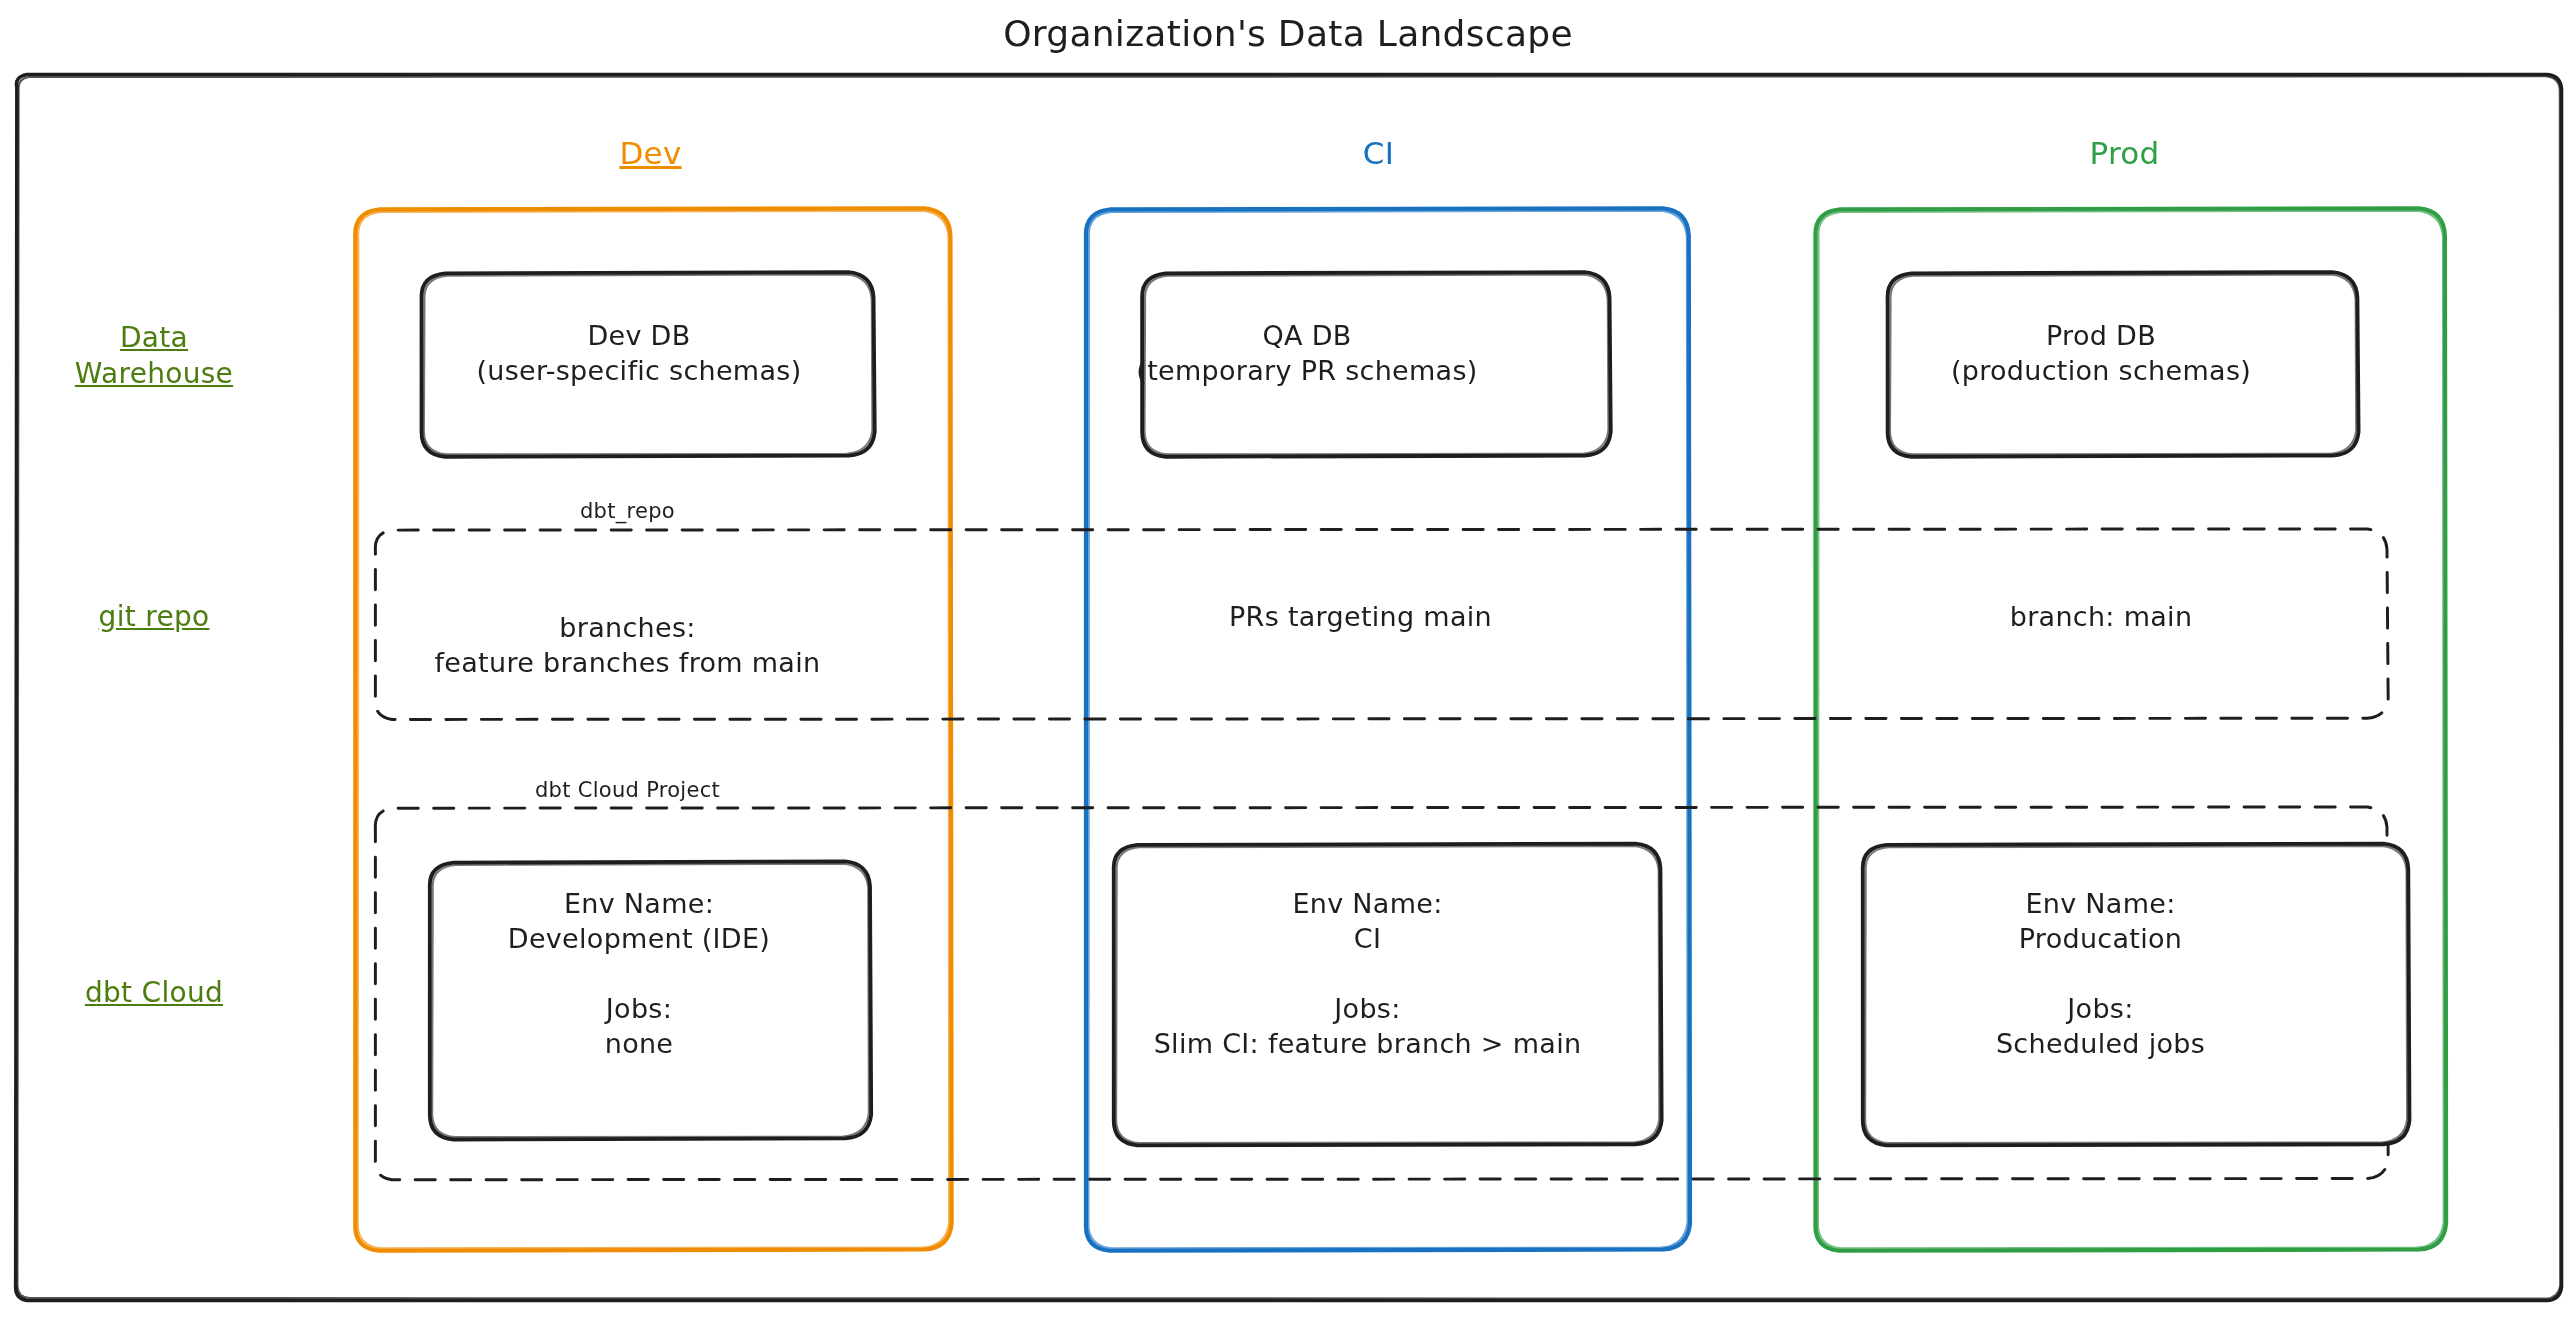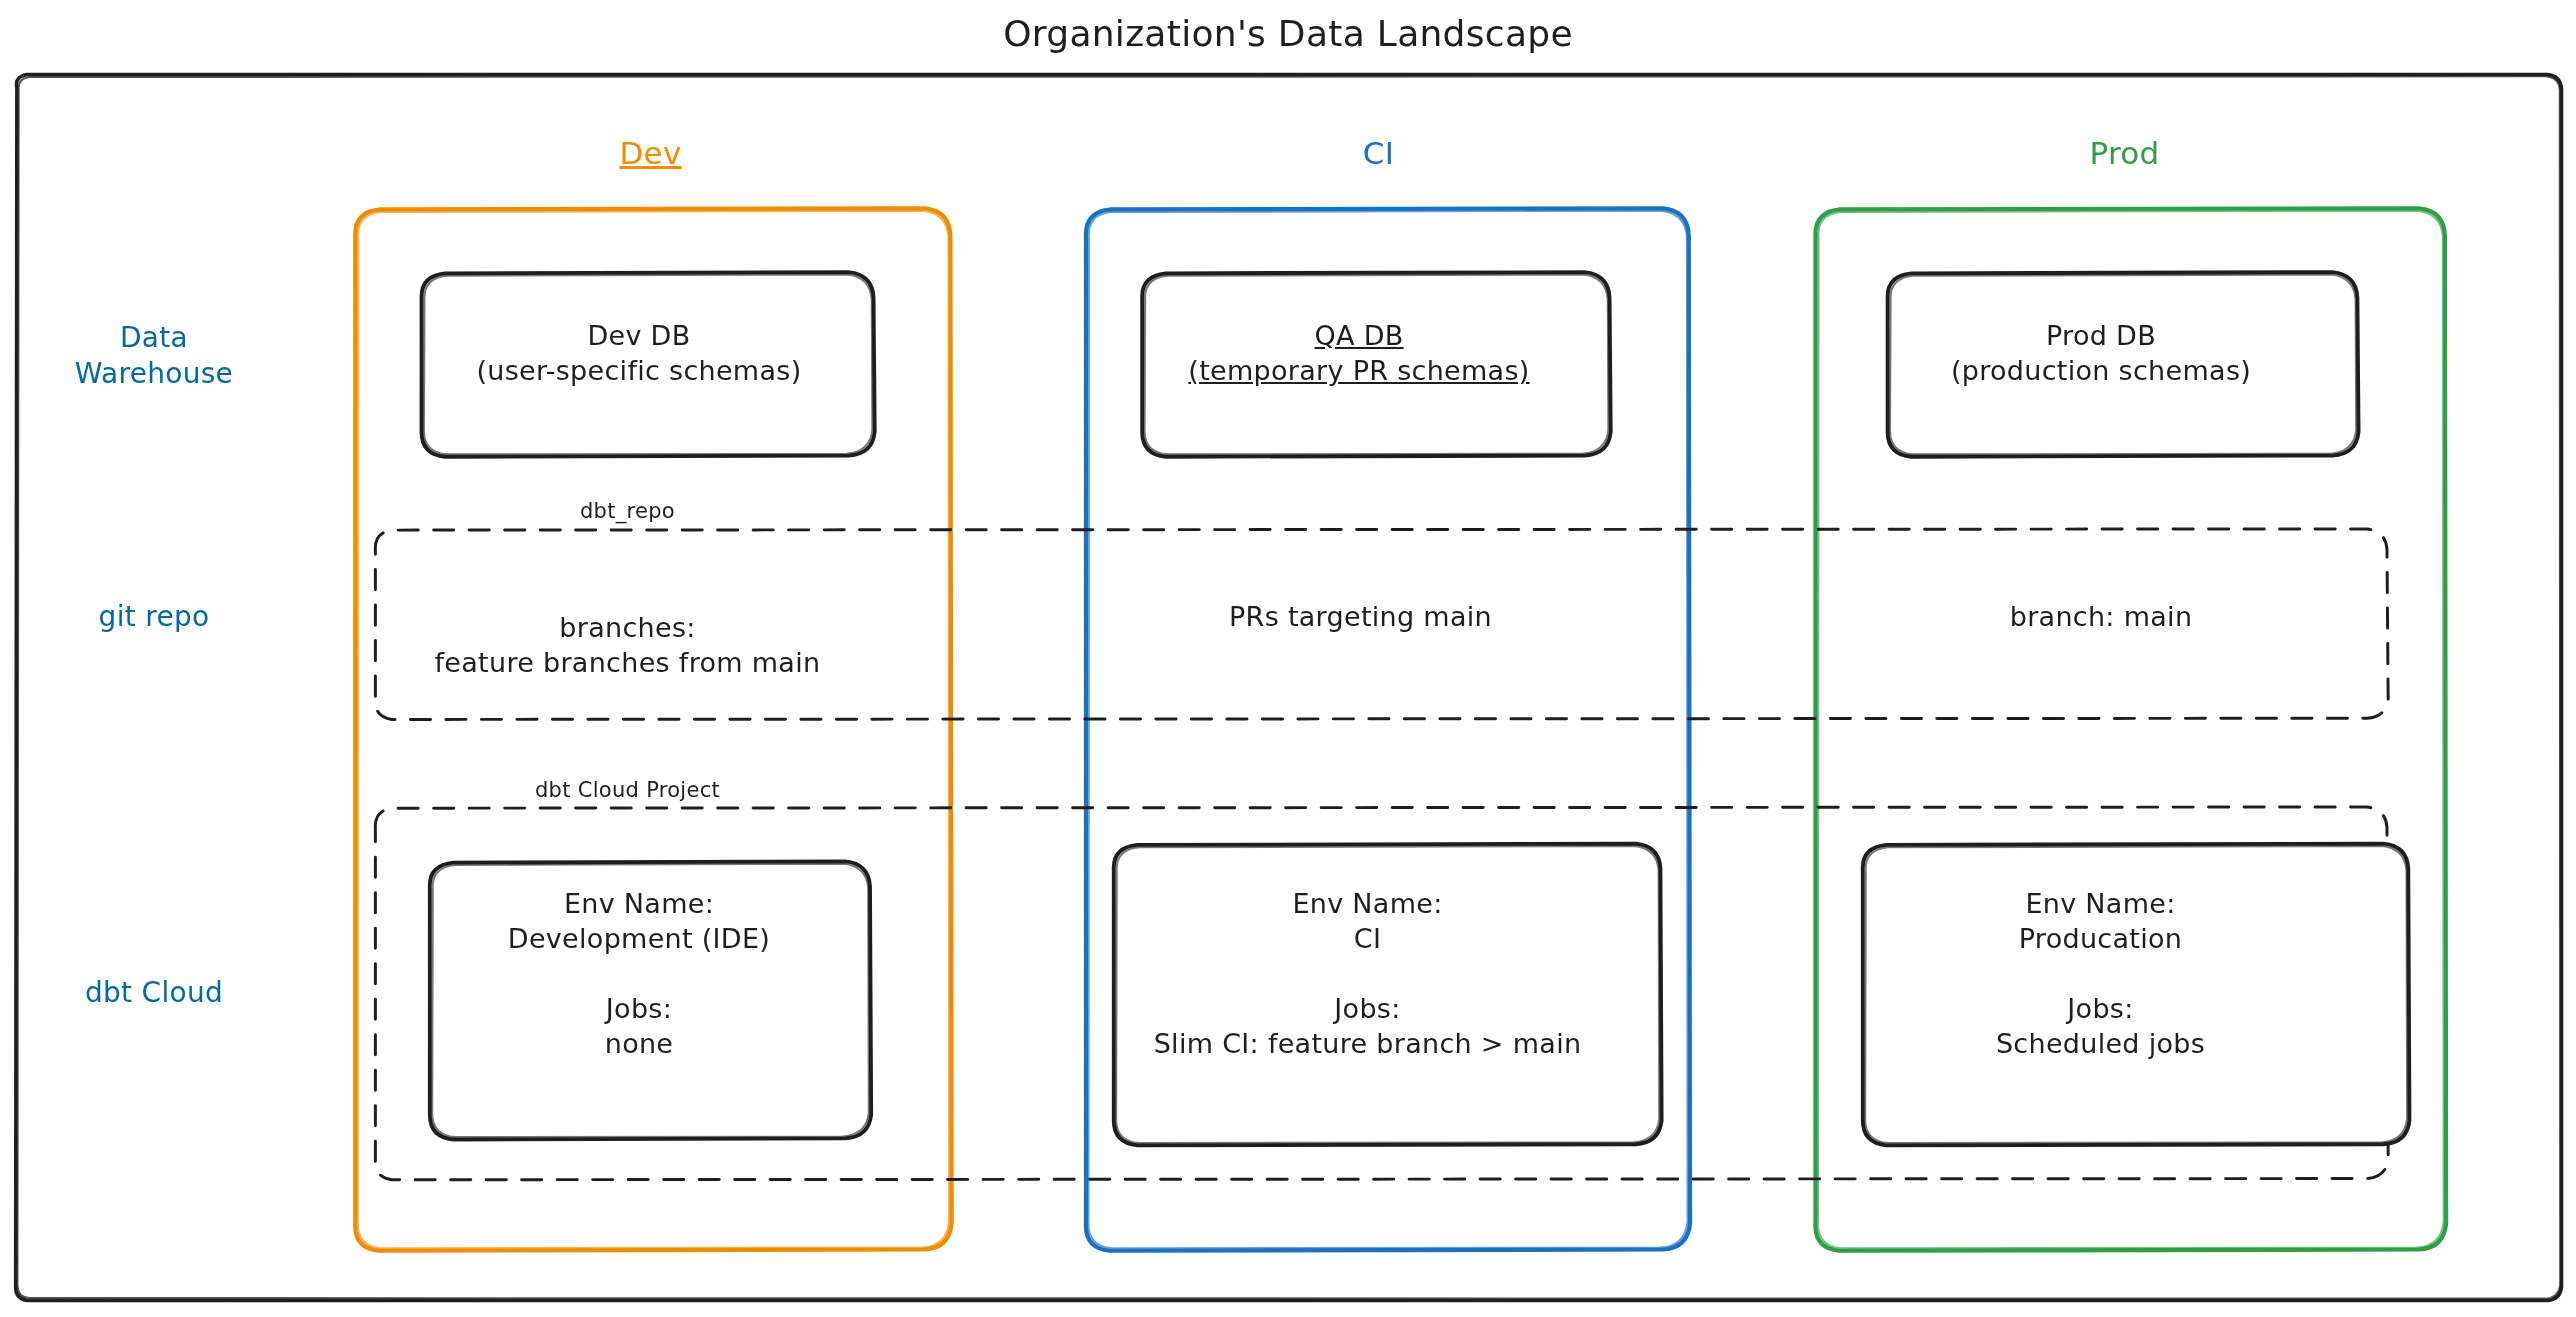--- a/index.html
+++ b/index.html
@@ -55,21 +55,22 @@
   }
   .col-header.dev  { color: #f08c00; left: 473px;  top: 133px; text-decoration: underline; }
   .col-header.ci   { color: #1971c2; left: 1201px; top: 133px; }
   .col-header.prod { color: #2f9e44; left: 1947px; top: 133px; }
 
   .row-label {
     font-size: 28px;
     width: 272px;
     left: 18px;
     text-align: center;
-    color: #0369a1;
+    color: #4d7c0f;
+    text-decoration: underline;
   }
   .row-label.dw    { top: 320px; }
   .row-label.git   { top: 599px; }
   .row-label.cloud { top: 975px; }
 
   .group-label {
     font-size: 21px;
     left: 391px;
     text-align: center;
     width: 473px;
@@ -79,21 +80,21 @@
   .group-label.project { top: 777px; }
 
   .node-text {
     font-size: 27px;
     color: #1e1e1e;
     text-align: center;
   }
 
   
   .nt-dev-db  { left: 414px;  top: 318px;  width: 450px; }
-  .nt-qa-db   { left: 1128px; top: 318px;  width: 462px; text-decoration: underline; }
+  .nt-qa-db   { left: 1076px; top: 318px;  width: 462px; }
   .nt-prod-db { left: 1876px; top: 318px;  width: 450px; }
 
   
   .nt-dev-git  { left: 379px;  top: 610px;  width: 497px; }
   .nt-ci-git   { left: 1124px; top: 599px; width: 473px; }
   .nt-prod-git { left: 1870px; top: 599px; width: 462px; }
 
   
   .nt-dev-cloud  { left: 414px;  top: 886px; width: 450px; }
   .nt-ci-cloud   { left: 1101px; top: 886px; width: 533px; }

